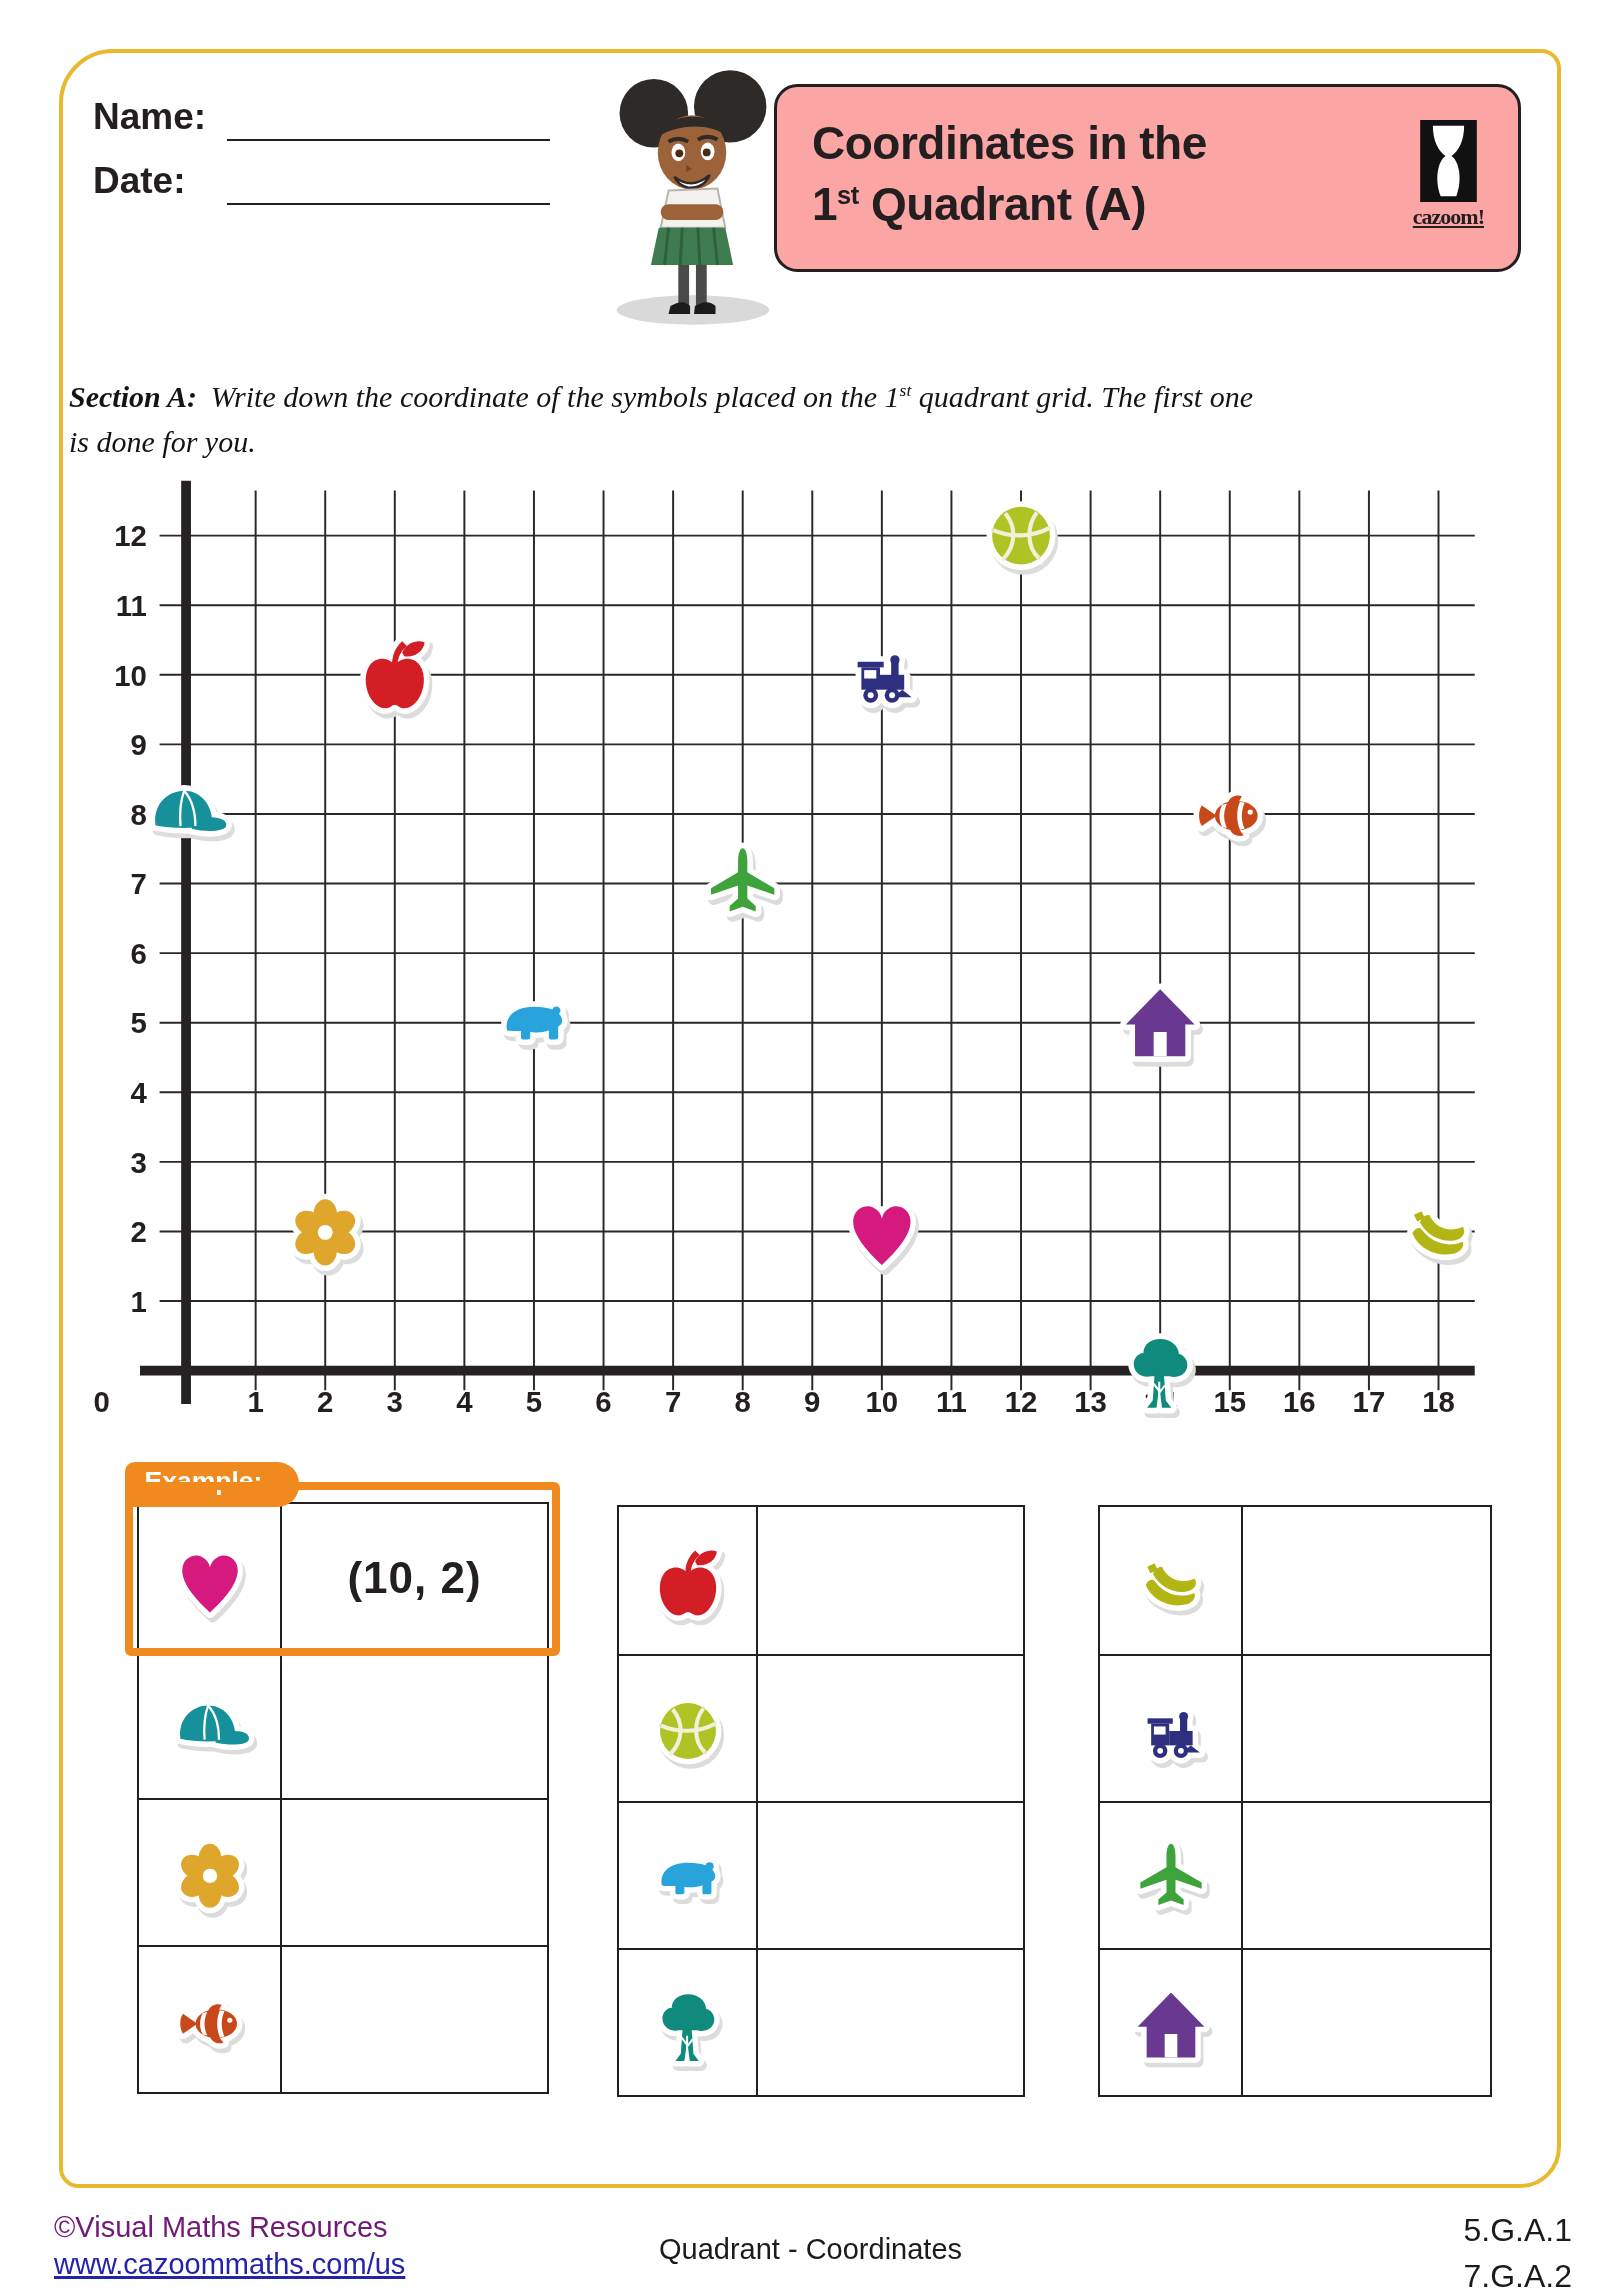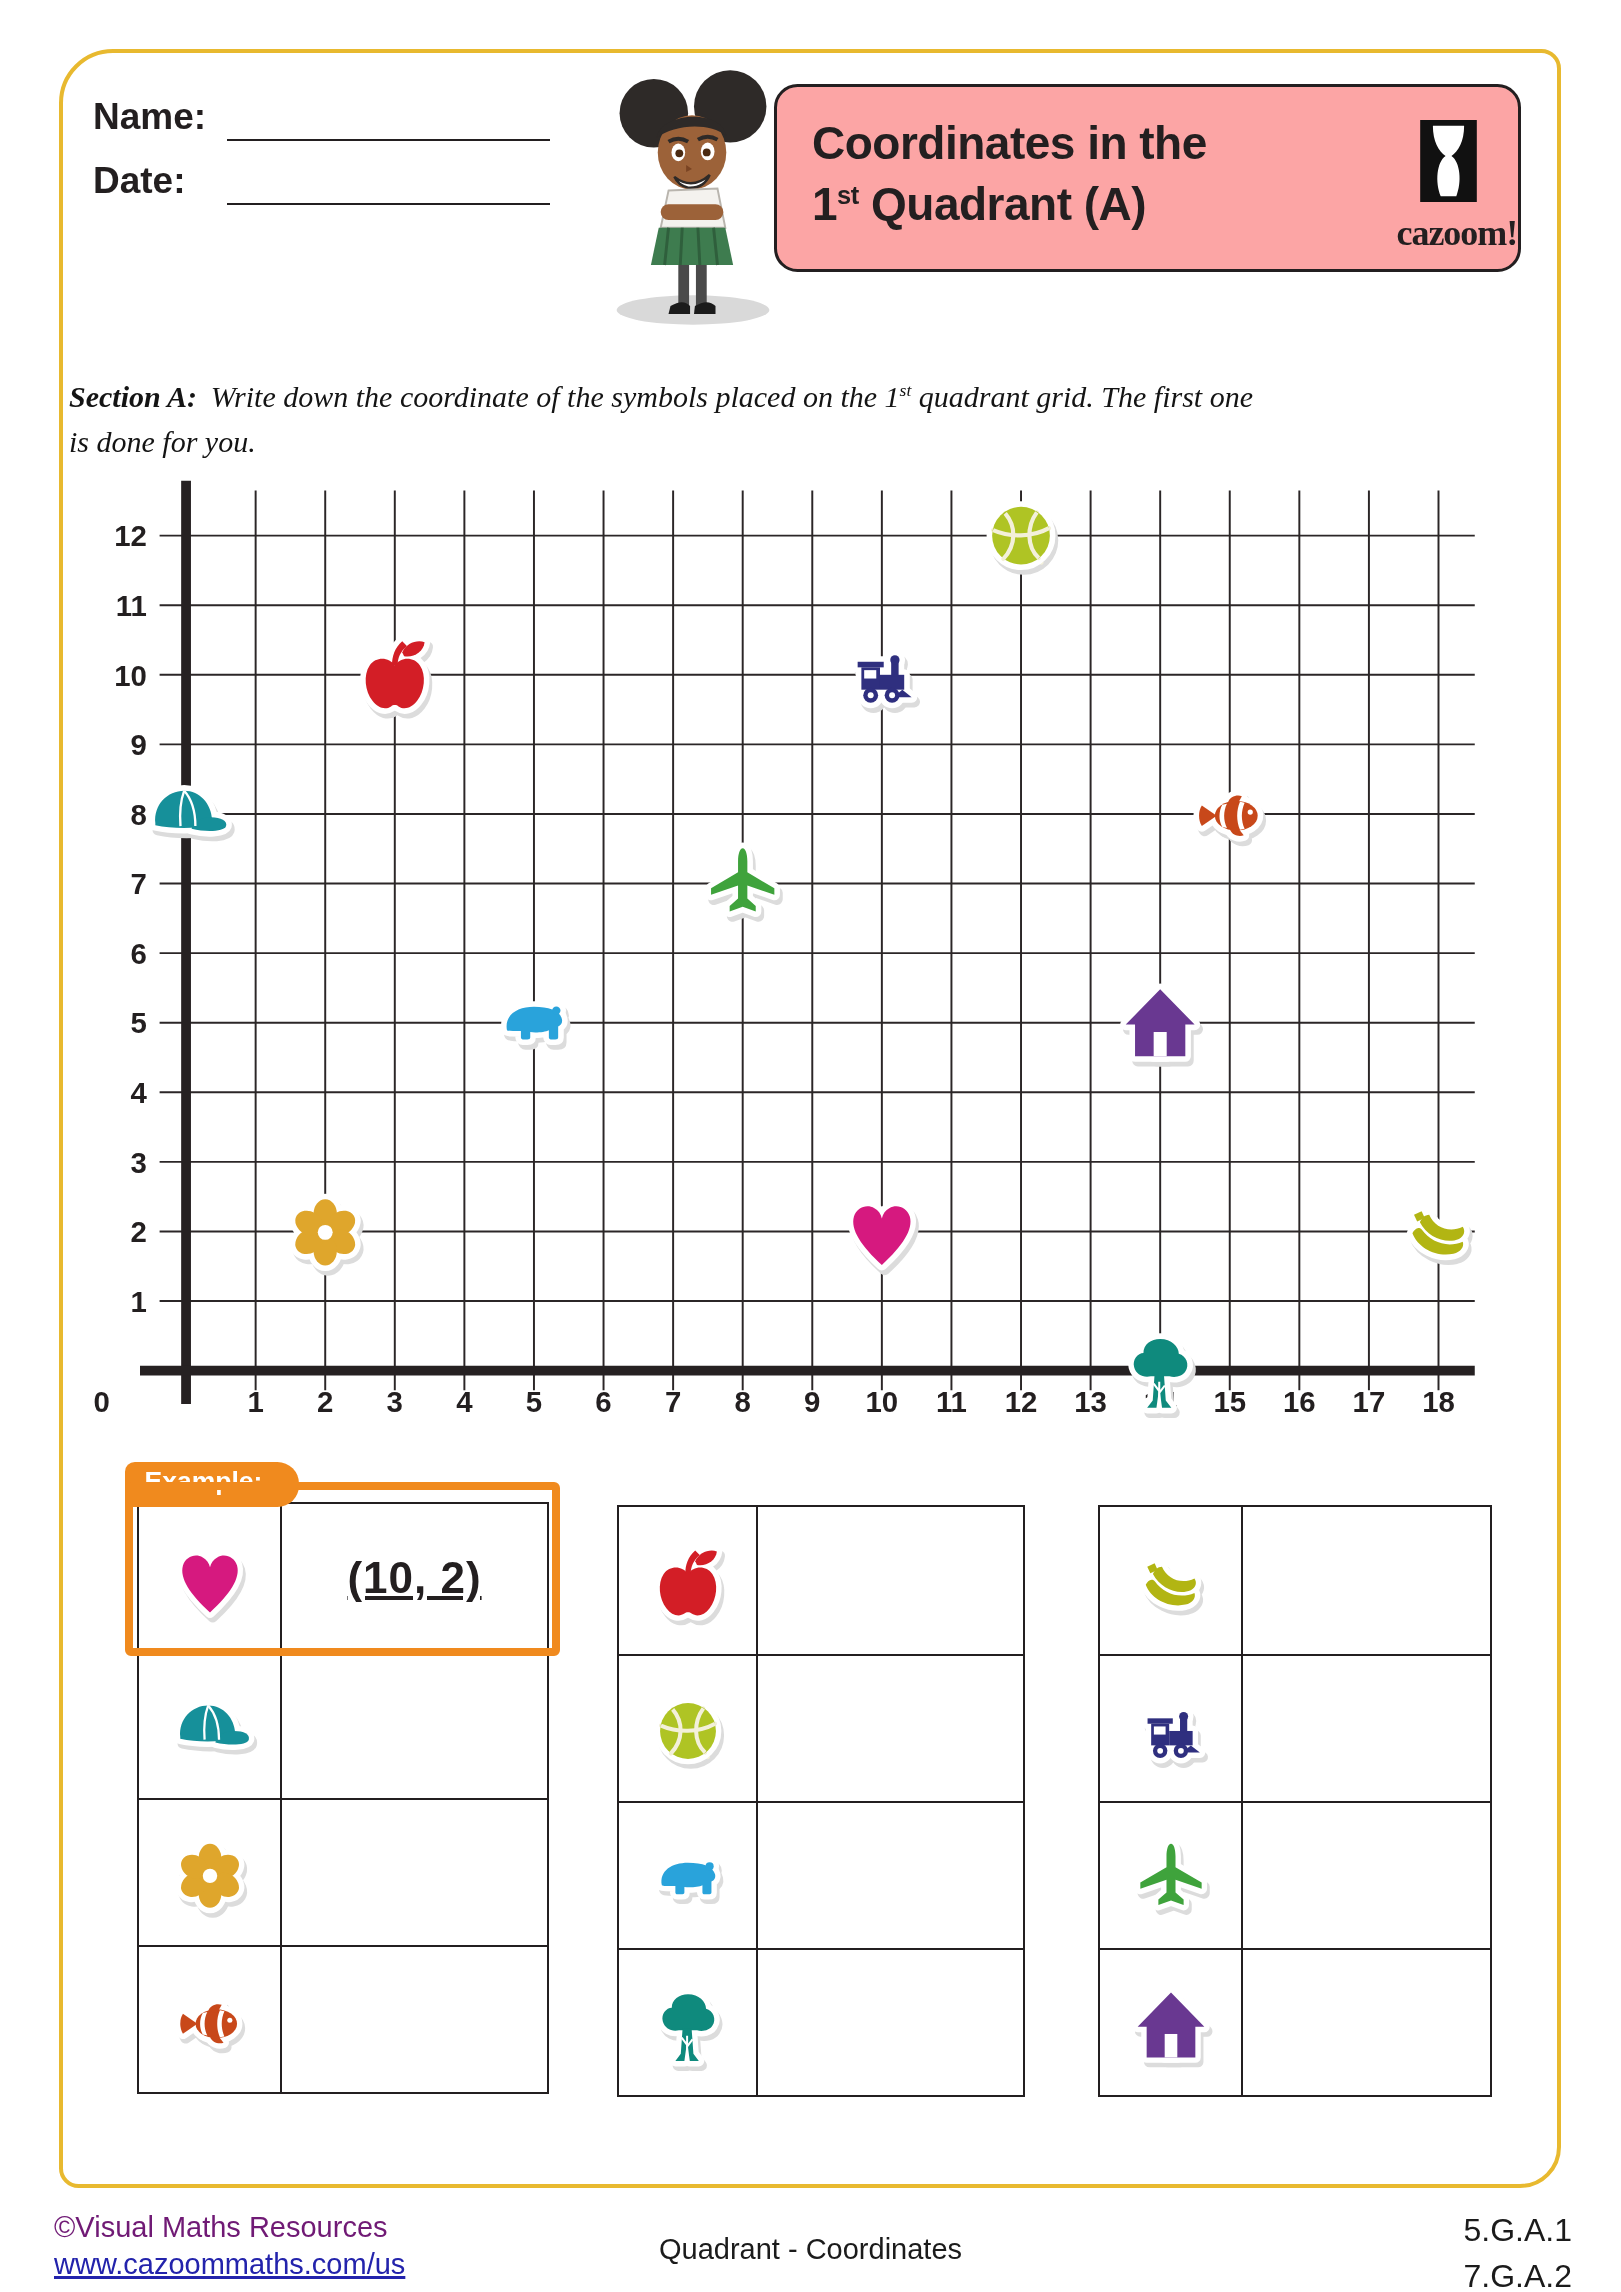--- a/index.html
+++ b/index.html
@@ -15,21 +15,21 @@
   .field-label { position:absolute; font-size:37px; font-weight:bold; color:#231F20; }
   .field-line  { position:absolute; width:323px; border-bottom:2.9px solid #231F20; height:0; }
   .title-box {
     position:absolute; left:774px; top:84px; width:747px; height:188px;
     background:#fca5a5; border:3.9px solid #231F20; border-radius:23.5px; box-sizing:border-box;
   }
   .title-text { position:absolute; left:35px; top:25.5px; font-size:46px; font-weight:bold; line-height:1.34; letter-spacing:-0.5px; }
   .title-text sup { font-size:25.5px; }
   .logo { position:absolute; right:17.6px; top:33px; width:104px; text-align:center; }
   .logo .logo-mark { display:block; margin:0 auto; }
-  .logo .logo-word { font-family:"Liberation Serif", serif; font-weight:bold; font-size:36px; letter-spacing:-1px; margin-top:10px; }
+  .logo .logo-word { font-family:"Liberation Serif", serif; font-weight:bold; font-size:22px; letter-spacing:-1px; margin-top:2px;text-decoration:underline; }
   
   .section-a { position:absolute; left:69px; top:374px; width:1494px;
     font-family:"Liberation Serif", serif; font-style:italic; font-size:30px; line-height:1.5; color:#141414; }
   .section-a .sec-label { font-weight:bold; margin-right:13.7px; }
   .section-a sup { font-size:17.6px; }
   
   #grid-svg { position:absolute; left:86px; top:469px; }
   .tick-label { font-family:"Liberation Sans", sans-serif; font-size:30px; font-weight:bold; fill:#231F20; }
   
   .sticker .sh { color:#DCDCDC; stroke:#DCDCDC; stroke-width:12; stroke-linejoin:round; stroke-linecap:round; }
@@ -316,21 +316,21 @@
           <use href="#core-tree" class="mn"></use>
         </g>
       </g>
     </svg>
 
   <div class="example-tab">Example:</div>
   <div class="example-border"></div>
 
   <div id="tables-root">
       <div class="ans-table" style="left: 137px; top: 1502px; width: 412px;">
-        <div class="ans-row" style="height: 147px; text-decoration: underline;">
+        <div class="ans-row" style="height: 147px;">
           <div class="cell-symbol" style="width: 143px;">
             <svg width="98" height="98" viewBox="0 0 100 100">
               <g class="sticker" transform="translate(4,6) scale(0.92)" style="color:#D6197F">
                 <use href="#core-heart" class="sh" transform="translate(3,5)"></use>
                 <use href="#core-heart" class="ol"></use>
                 <use href="#core-heart" class="mn"></use>
               </g>
             </svg>
           </div>
           <div class="cell-answer">(10, 2)</div>

